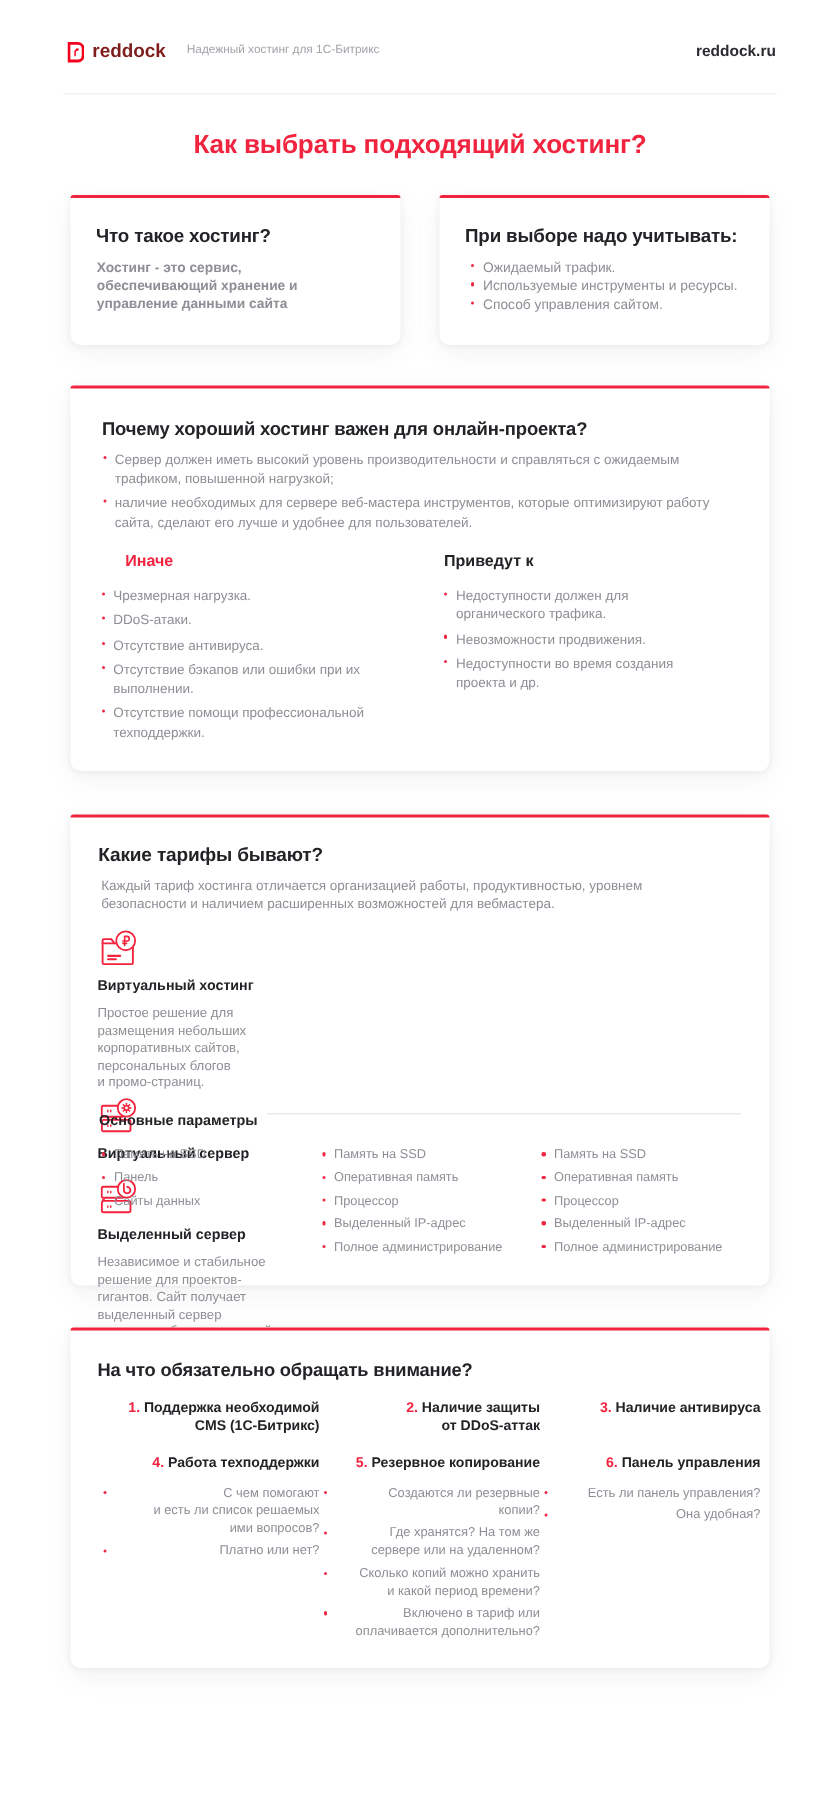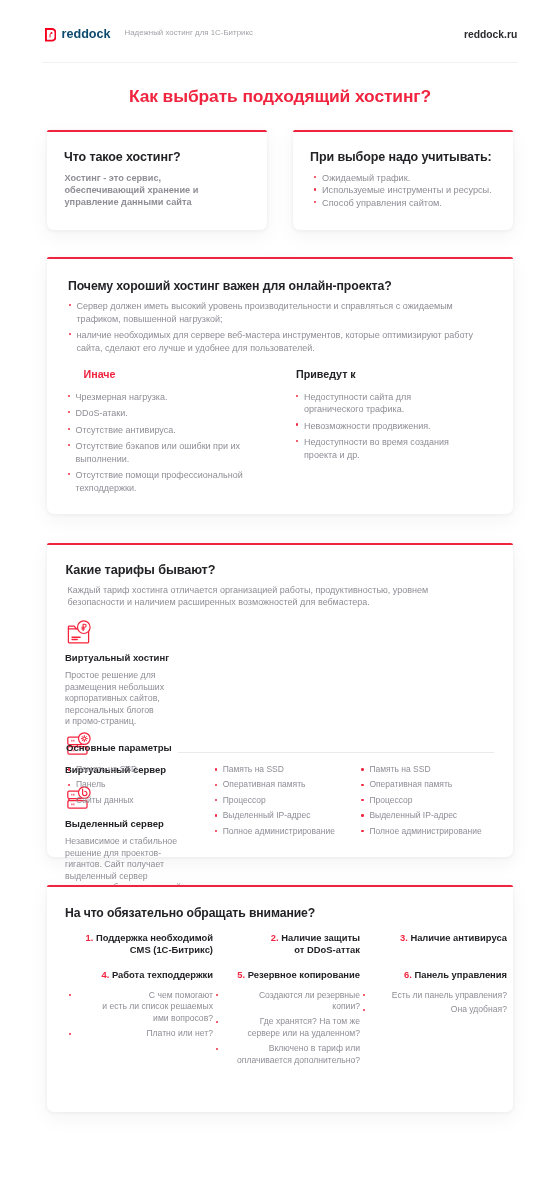--- a/index.html
+++ b/index.html
@@ -11,21 +11,21 @@
     -webkit-font-smoothing:antialiased;
     overflow:hidden;
     color:#2b2b2f;
   }
   .page{position:relative;width:560px;height:1200px;background:#fff;}
 
   
   .hdr{position:absolute;left:0;top:0;width:560px;height:62px;}
   .hdr-logo{position:absolute;left:44.7px;top:27.7px;display:flex;align-items:flex-start;}
   .logo-mark{width:11.4px;height:13.6px;display:block;margin-top:0.6px;}
-  .logo-word{margin-left:5.5px;margin-top:0.3px;font-size:12.6px;font-weight:700;letter-spacing:0px;color:#0c4a6e;line-height:12px;}
+  .logo-word{margin-left:5.5px;margin-top:0.3px;font-size:12.6px;font-weight:700;letter-spacing:0px;color:#7f1d1d;line-height:12px;}
   .hdr-tag{position:absolute;left:124.5px;top:28px;font-size:7.9px;color:#a3a3aa;letter-spacing:0px;line-height:9px;}
   .hdr-site{position:absolute;left:464px;top:30px;font-size:10.3px;font-weight:700;color:#2b2b2f;letter-spacing:0px;line-height:10px;}
   .hdr-rule{position:absolute;left:42px;top:62px;width:476px;height:1px;background:#f1f1f3;}
 
   
   .main-title{position:absolute;left:0;top:88px;width:560px;text-align:center;
     font-size:17.4px;font-weight:700;color:#f0243f;letter-spacing:-0.1px;line-height:17px;}
 
   
   .card{position:absolute;background:#fff;border-radius:2px 2px 7px 7px;
@@ -64,21 +64,21 @@
   
   #c-tariff{left:47px;top:543px;width:466px;height:314px;}
   #c-tariff .ct{position:absolute;left:18.5px;top:20.5px;font-size:12.7px;}
   #c-tariff .lead{position:absolute;left:20.5px;top:41px;width:415px;font-size:9px;line-height:12.4px;}
   .tcols{position:absolute;left:18px;top:73px;width:446px;display:flex;flex-direction:column;}
   .tcol{width:147px;}
   .tcol .ticon{height:28px;margin-bottom:7px;}
   .tcol .ticon svg{display:block;margin-left:1.5px;margin-top:2px;}
   .tcol h4{margin:0 0 7px 0;font-size:9.5px;font-weight:700;color:#232327;line-height:10px;}
   .tcol p{margin:0;font-size:8.8px;color:#8e8e96;line-height:11.6px;}
-  .params-hd{position:absolute;left:19px;top:199px;width:428px;display:flex;align-items:flex-end;}
+  .params-hd{position:absolute;left:19px;top:199px;width:428px;display:flex;align-items:flex-start;}
   .params-hd span{font-size:9.6px;font-weight:700;color:#232327;white-space:nowrap;}
   .params-hd .hr{flex:1;height:1px;background:#eaeaee;margin-left:6px;}
   .pcols{position:absolute;left:21px;top:221px;width:448px;display:flex;}
   .pcol{width:146.7px;}
   .pcol ul.bl li{margin-bottom:4.4px;font-size:8.5px;line-height:11px;padding-left:8px;}
   .pcol ul.bl li::before{top:4.2px;}
 
   
   #c-attn{left:47px;top:884.5px;width:466px;height:227px;}
   #c-attn .ct{position:absolute;left:18px;top:22px;font-size:12.2px;}
@@ -140,21 +140,21 @@
           <li>Чрезмерная нагрузка.</li>
           <li>DDoS-атаки.</li>
           <li>Отсутствие антивируса.</li>
           <li>Отсутствие бэкапов или ошибки при их выполнении.</li>
           <li>Отсутствие помощи профессиональной техподдержки.</li>
         </ul>
     </div>
     <div class="colR">
       <div class="sub-dark">Приведут к</div>
       <ul class="bl">
-          <li>Недоступности сайта для органического трафика.</li>
+          <li>Недоступности должен для органического трафика.</li>
           <li>Невозможности продвижения.</li>
           <li>Недоступности во время создания проекта и др.</li>
         </ul>
     </div>
   </div>
 
   <div class="card" id="c-tariff">
     <h3 class="ct">Какие тарифы бывают?</h3>
     <div class="body-txt lead">Каждый тариф хостинга отличается организацией работы, продуктивностью, уровнем безопасности и наличием расширенных возможностей для вебмастера.</div>
     <div class="tcols">
@@ -262,20 +262,21 @@
             <ul class="bl">
               <li>С чем помогают<br>и есть ли список решаемых<br>ими вопросов?</li>
               <li>Платно или нет?</li>
             </ul>
           </div>
         <div class="acell">
             <h5><i>5.</i> Резервное копирование</h5>
             <ul class="bl">
               <li>Создаются ли резервные<br>копии?</li>
               <li>Где хранятся? На том же<br>сервере или на удаленном?</li>
+              <li>Сколько копий можно хранить<br>и какой период времени?</li>
               <li>Включено в тариф или<br>оплачивается дополнительно?</li>
             </ul>
           </div>
         <div class="acell">
             <h5><i>6.</i> Панель управления</h5>
             <ul class="bl">
               <li>Есть ли панель управления?</li>
               <li>Она удобная?</li>
             </ul>
           </div>

